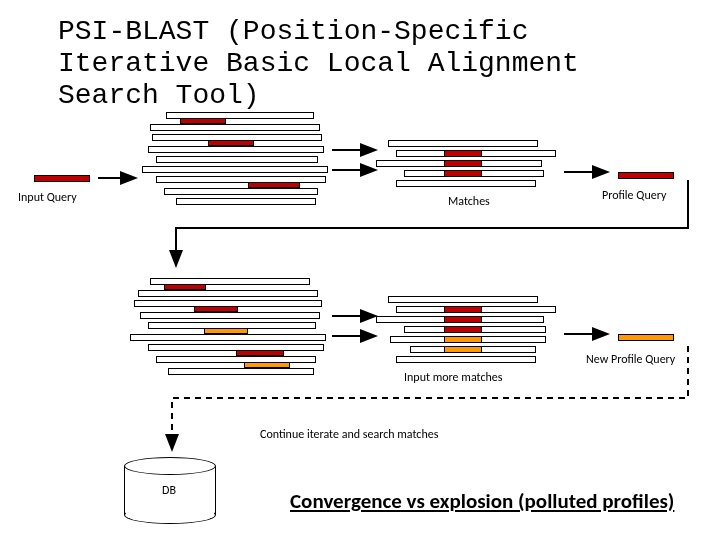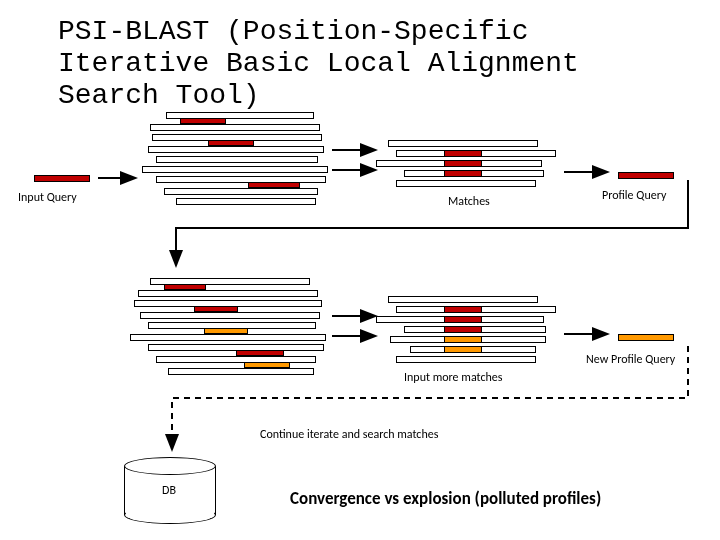--- a/index.html
+++ b/index.html
@@ -153,21 +153,21 @@
 <div class="db">
   <div class="body"></div>
   <div class="bottom"></div>
   <div class="bottom-fill"></div>
   <div class="top"></div>
 </div>
 <div class="label" style="left:162px;top:483px;">DB</div>
 
 <div class="label" style="left:260px;top:427px;">Continue iterate and search matches</div>
 
-<div class="label bold" style="left:290px;top:488px;font-size:17px;">Convergence vs explosion (polluted profiles)</div>
+<div class="label bold" style="left:290px;top:488px;font-size:21px;text-decoration:underline;">Convergence vs explosion (polluted profiles)</div>
 
 <svg class="arrows" viewBox="0 0 720 540">
   <defs>
     <marker id="ah" markerWidth="10" markerHeight="10" refX="7" refY="3.5" orient="auto">
       <polygon points="0 0, 9 3.5, 0 7" fill="#000"></polygon>
     </marker>
   </defs>
 
   <line x1="98" y1="178" x2="134" y2="178" stroke="#000" stroke-width="2" marker-end="url(#ah)"></line>
 

